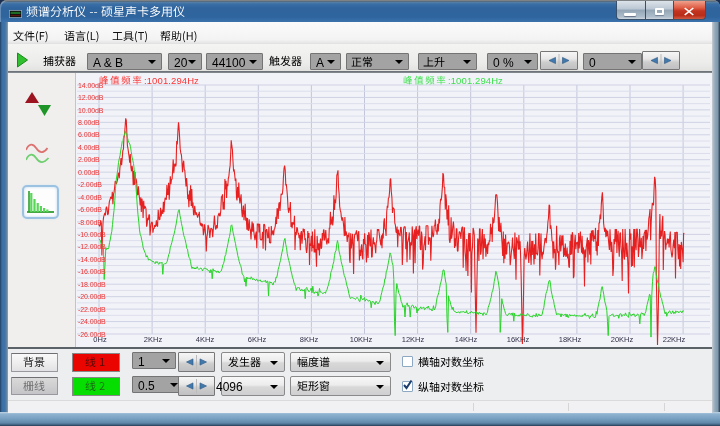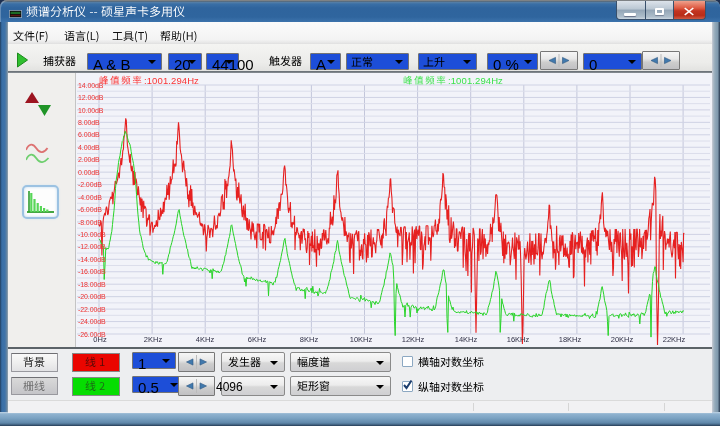--- a/index.html
+++ b/index.html
@@ -19,21 +19,21 @@
 #sidebar{position:absolute;left:8px;top:73px;width:67px;height:274px;background:#f0efed;border-right:1px solid #c4c4c4}
 #botline{position:absolute;left:8px;top:347px;width:704px;height:2px;background:#5c6368}
 #botpanel{position:absolute;left:8px;top:349px;width:704px;height:51px;background:#edeef0}
 #statusbar{position:absolute;left:8px;top:400px;width:704px;height:12px;background:#f1f1f3;border-top:1px solid #dadada}
 .sep{position:absolute;top:403px;width:1px;height:8px;background:#d5d5d5}
 #bborder{position:absolute;left:0;top:412px;width:720px;height:14px;
  background:linear-gradient(180deg,#c3d5e5 0,#8fb2cf 2px,#7ca3c3 6px,#5f87a9 11px,#3c5a78 13px,#243a52 14px)}
 .lrborder{position:absolute;top:22px;width:8px;height:390px}
 #lborder{left:0;background:linear-gradient(90deg,#223c55 0,#2d5a8c 1px,#3a6fa5 2px,#3f73a9 5px,#6a87a0 7px,#9aa8b2 8px)}
 #rborder{left:712px;background:linear-gradient(90deg,#c9ccd4 0,#9fb2c0 2px,#8aa2b4 4px,#7e98ac 6px,#42556b 7px,#31445a 8px)}
-.combo{position:absolute;height:17px;background:#1d4ed8;border:1px solid #747474;border-radius:1px;box-sizing:border-box;font-size:15px;color:#000}
+.combo{position:absolute;height:17px;background:#a3a3a3;border:1px solid #747474;border-radius:1px;box-sizing:border-box;font-size:12px;color:#000}
 .combo .tx{position:absolute;left:5px;top:2px;white-space:nowrap}
 .carr{position:absolute;right:5px;top:6px;width:0;height:0;border-left:4px solid transparent;border-right:4px solid transparent;border-top:4.5px solid #000}
 .gcombo{position:absolute;height:20px;background:linear-gradient(180deg,#f8f8f8 0,#ececec 45%,#d8d8d8 55%,#cfcfd2 100%);border:1px solid #8a8a8a;border-radius:2px;box-sizing:border-box}
 .gbtn{position:absolute;height:19px;background:linear-gradient(180deg,#f9f9f9 0,#efefef 50%,#e2e2e4 100%);border:1px solid;border-color:#6f6f73 #98989e #98989e;border-radius:1px;box-sizing:border-box}
 .gbtn2{position:absolute;height:18px;background:linear-gradient(180deg,#d9d9d9 0,#cdcdcf 60%,#c4c4c8 100%);border:1px solid;border-color:#6f6f73 #98989e #98989e;border-radius:1px;box-sizing:border-box}
 .spin{position:absolute;height:20px;background:linear-gradient(180deg,#f6f6f6 0,#e8e8e8 40%,#cdcdcd 60%,#c0c0c3 100%);border:1px solid #777;border-radius:1px;box-sizing:border-box}
 .cb{position:absolute;width:11px;height:11px;background:#fff;border:1px solid #8ca8c2;box-sizing:border-box;border-radius:1px}
 svg{display:block}
 </style></head><body>
 <div id="win"></div>
@@ -91,21 +91,21 @@
     </g>
   </svg>
 <div class="combo" style="left:87px;top:53px;width:75px">
     <span class="tx">A &amp; B</span>
     <span class="carr"></span>
   </div>
 <div class="combo" style="left:168px;top:53px;width:34px">
     <span class="tx">20</span>
     <span class="carr"></span>
   </div>
-<div class="combo" style="left:206px;top:53px;width:33px">
+<div class="combo" style="left:206px;top:53px;width:57px">
     <span class="tx">44100</span>
     <span class="carr"></span>
   </div>
 <svg class="abs" style="left:269px;top:55px" width="34" height="14" viewBox="0 0 34 14">
     <g transform="translate(0,10.1)">
       <path fill="#000" d="M2.8 -5.8V-4.5H1.9V-5.8ZM3.4 -5.8H4.4V-4.5H3.4ZM1.8 -6.4C2.0 -6.8 2.2 -7.2 2.3 -7.6H3.7C3.6 -7.2 3.4 -6.8 3.2 -6.4ZM2.1 -9.3C1.7 -7.9 1.1 -6.6 0.4 -5.7C0.5 -5.6 0.9 -5.4 1.0 -5.2L1.2 -5.5V-3.5C1.2 -2.3 1.1 -0.6 0.4 0.5C0.6 0.6 0.9 0.8 1.0 0.9C1.5 0.1 1.7 -0.9 1.8 -1.9H2.8V0.5H3.4V-1.9H4.4V-0.1C4.4 0.0 4.4 0.1 4.3 0.1C4.2 0.1 3.9 0.1 3.6 0.1C3.7 0.3 3.8 0.5 3.9 0.7C4.3 0.7 4.6 0.7 4.8 0.6C5.0 0.5 5.1 0.3 5.1 -0.1V-6.4H3.9C4.2 -6.9 4.5 -7.5 4.7 -8.0L4.2 -8.3L4.0 -8.3H2.6C2.7 -8.5 2.8 -8.8 2.8 -9.1ZM2.8 -3.9V-2.5H1.8C1.8 -2.9 1.9 -3.2 1.9 -3.5V-3.9ZM3.4 -3.9H4.4V-2.5H3.4ZM7.4 -9.2V-7.1H5.6V-3.0H7.4V-0.6L5.2 -0.4L5.4 0.4C6.5 0.3 8.1 0.0 9.6 -0.2C9.8 0.2 9.9 0.5 9.9 0.8L10.6 0.6C10.5 -0.2 10.0 -1.4 9.4 -2.4L8.8 -2.2C9.0 -1.8 9.2 -1.3 9.4 -0.9L8.2 -0.7V-3.0H10.1V-7.1H8.2V-9.2ZM6.3 -6.4H7.4V-3.7H6.3ZM8.2 -6.4H9.3V-3.7H8.2Z M18.4 -8.7C18.9 -8.2 19.5 -7.5 19.8 -7.1L20.5 -7.5C20.2 -7.9 19.5 -8.6 19.0 -9.1ZM12.6 -5.8C12.7 -5.9 13.1 -5.9 13.8 -5.9H15.3C14.6 -3.7 13.4 -1.8 11.3 -0.6C11.5 -0.5 11.8 -0.2 11.9 0.0C13.4 -0.9 14.4 -2.0 15.2 -3.4C15.6 -2.5 16.2 -1.8 16.8 -1.2C15.9 -0.5 14.8 -0.1 13.6 0.2C13.8 0.4 14.0 0.7 14.1 0.9C15.3 0.6 16.5 0.1 17.5 -0.7C18.5 0.1 19.7 0.6 21.1 0.9C21.2 0.7 21.4 0.4 21.6 0.2C20.3 -0.1 19.1 -0.5 18.1 -1.2C19.1 -2.0 19.8 -3.1 20.3 -4.5L19.7 -4.8L19.6 -4.8H15.9C16.0 -5.1 16.1 -5.5 16.2 -5.9H21.2L21.2 -6.7H16.5C16.6 -7.5 16.8 -8.3 16.9 -9.1L16.0 -9.3C15.9 -8.4 15.7 -7.5 15.5 -6.7H13.5C13.8 -7.3 14.1 -8.1 14.3 -8.8L13.5 -8.9C13.3 -8.1 12.8 -7.2 12.7 -7.0C12.6 -6.7 12.5 -6.6 12.3 -6.5C12.4 -6.3 12.5 -5.9 12.6 -5.8ZM17.5 -1.7C16.7 -2.3 16.1 -3.1 15.7 -4.0H19.2C18.8 -3.1 18.2 -2.3 17.5 -1.7Z M24.2 -8.0H26.0V-6.5H24.2ZM28.8 -8.0H30.8V-6.5H28.8ZM28.8 -5.3C29.2 -5.1 29.8 -4.9 30.1 -4.6H27.0C27.2 -5.0 27.4 -5.3 27.6 -5.7L26.8 -5.9V-8.7H23.4V-5.8H26.7C26.6 -5.4 26.3 -5.0 26.0 -4.6H22.6V-3.9H25.3C24.5 -3.2 23.6 -2.6 22.3 -2.2C22.5 -2.0 22.7 -1.7 22.8 -1.6L23.4 -1.8V0.9H24.2V0.6H26.0V0.8H26.8V-2.5H24.7C25.4 -2.9 25.9 -3.4 26.4 -3.9H28.4C28.9 -3.4 29.5 -2.9 30.1 -2.5H28.1V0.9H28.9V0.6H30.8V0.8H31.6V-1.8L32.2 -1.6C32.3 -1.8 32.5 -2.1 32.7 -2.3C31.5 -2.6 30.3 -3.2 29.4 -3.9H32.4V-4.6H30.5L30.8 -4.9C30.4 -5.2 29.7 -5.6 29.2 -5.8ZM28.1 -8.7V-5.8H31.6V-8.7ZM24.2 -0.2V-1.8H26.0V-0.2ZM28.9 -0.2V-1.8H30.8V-0.2Z"></path>
     </g>
   </svg>
 <div class="combo" style="left:310px;top:53px;width:31px">
     <span class="tx">A</span>

